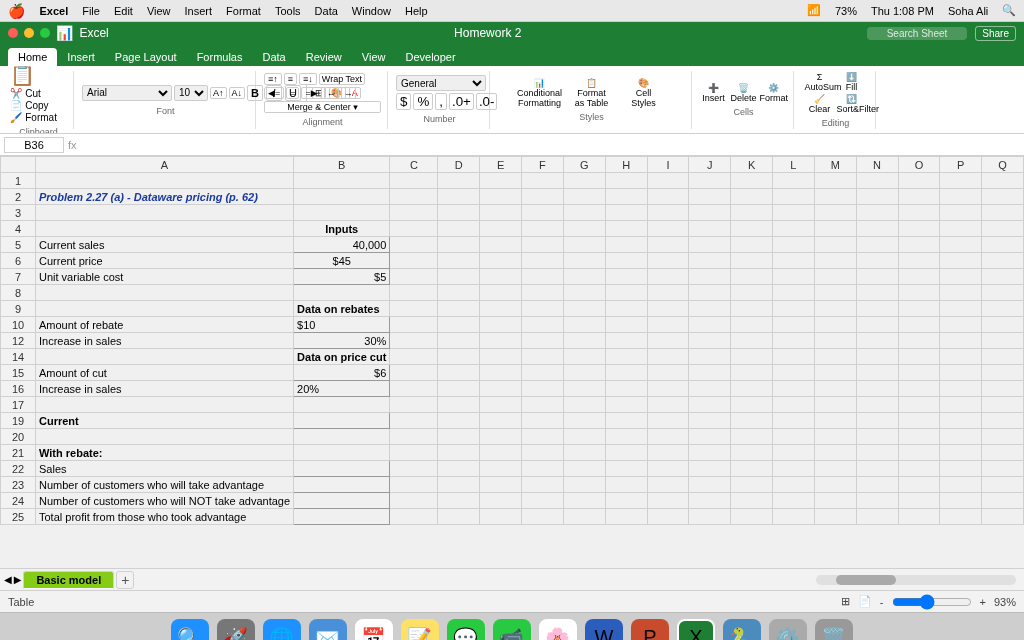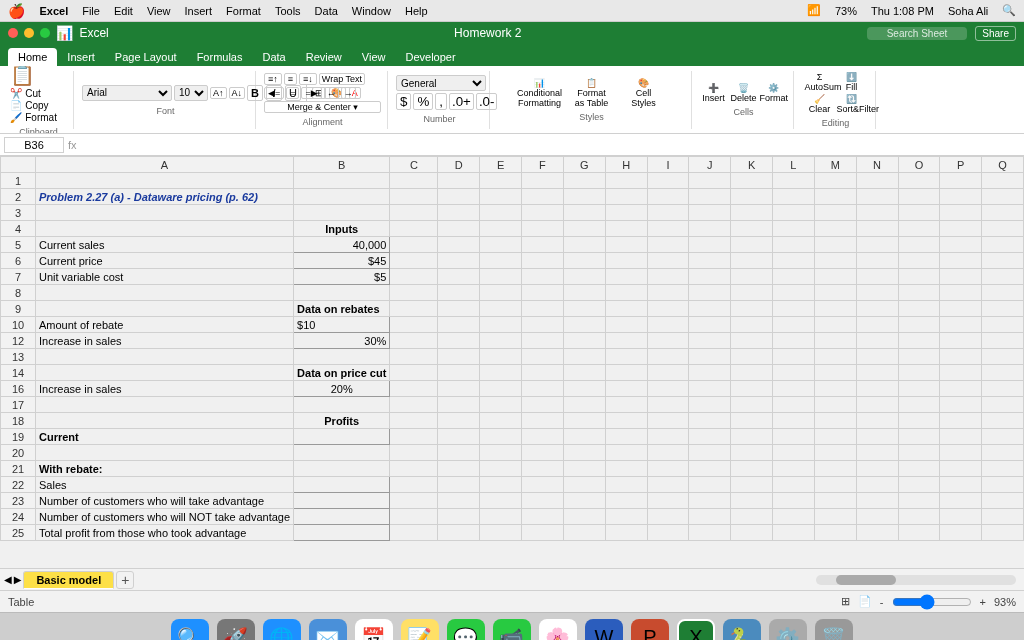--- a/index.html
+++ b/index.html
@@ -148,21 +148,21 @@
     }
     .sheet-tab {
       padding: 2px 12px;
       border: 1px solid #d0d0d0;
       background: white;
       font-size: 11px;
       border-radius: 3px 3px 0 0;
       cursor: pointer;
     }
     .sheet-tab.active {
-      background: #fde047;
+      background: #84cc16;
       border-bottom-color: white;
       font-weight: bold;
     }
     .add-sheet-btn {
       width: 18px;
       height: 18px;
       border: 1px solid #d0d0d0;
       background: #f2f2f2;
       border-radius: 3px;
       cursor: pointer;
@@ -531,21 +531,21 @@
             <td class="col-def"></td>
             <td class="col-def"></td>
             <td class="col-def"></td>
             <td class="col-def"></td>
             <td class="col-def"></td>
             <td class="col-def"></td>
           </tr>
           <tr>
             <td class="row-num">6</td>
             <td class="col-a">Current price</td>
-            <td class="col-b" style="text-align: right; border: 1px solid rgb(153, 153, 153);">$45</td>
+            <td class="col-b" style="text-align: center; border: 1px solid rgb(153, 153, 153);">$45</td>
             <td class="col-c"></td>
             <td class="col-def"></td>
             <td class="col-def"></td>
             <td class="col-def"></td>
             <td class="col-def"></td>
             <td class="col-def"></td>
             <td class="col-def"></td>
             <td class="col-def"></td>
             <td class="col-def"></td>
             <td class="col-def"></td>
@@ -649,103 +649,83 @@
             <td class="col-def"></td>
             <td class="col-def"></td>
             <td class="col-def"></td>
             <td class="col-def"></td>
             <td class="col-def"></td>
             <td class="col-def"></td>
             <td class="col-def"></td>
             <td class="col-def"></td>
           </tr>
           <tr>
-            <td class="row-num">13</td>
-            <td class="col-a"></td>
-            <td class="col-b"></td>
-            <td class="col-c"></td>
-            <td class="col-def"></td>
-            <td class="col-def"></td>
-            <td class="col-def"></td>
-            <td class="col-def"></td>
-            <td class="col-def"></td>
-            <td class="col-def"></td>
-            <td class="col-def"></td>
-            <td class="col-def"></td>
-            <td class="col-def"></td>
-            <td class="col-def"></td>
-            <td class="col-def"></td>
-            <td class="col-def"></td>
-            <td class="col-def"></td>
-            <td class="col-def"></td>
-          </tr>
-          <tr>
             <td class="row-num">14</td>
             <td class="col-a"></td>
             <td class="col-b" style="text-align: center; font-weight: bold;">Data on price cut</td>
             <td class="col-c"></td>
             <td class="col-def"></td>
             <td class="col-def"></td>
             <td class="col-def"></td>
             <td class="col-def"></td>
             <td class="col-def"></td>
             <td class="col-def"></td>
             <td class="col-def"></td>
             <td class="col-def"></td>
             <td class="col-def"></td>
             <td class="col-def"></td>
             <td class="col-def"></td>
             <td class="col-def"></td>
             <td class="col-def"></td>
             <td class="col-def"></td>
           </tr>
           <tr>
+            <td class="row-num">15</td>
+            <td class="col-a">Amount of cut</td>
+            <td class="col-b" style="text-align: right; border: 1px solid rgb(153, 153, 153);">$6</td>
+            <td class="col-c"></td>
+            <td class="col-def"></td>
+            <td class="col-def"></td>
+            <td class="col-def"></td>
+            <td class="col-def"></td>
+            <td class="col-def"></td>
+            <td class="col-def"></td>
+            <td class="col-def"></td>
+            <td class="col-def"></td>
+            <td class="col-def"></td>
+            <td class="col-def"></td>
+            <td class="col-def"></td>
+            <td class="col-def"></td>
+            <td class="col-def"></td>
+            <td class="col-def"></td>
+          </tr>
+          <tr>
             <td class="row-num">16</td>
             <td class="col-a">Increase in sales</td>
-            <td class="col-b" style="text-align: center; border: 1px solid rgb(153, 153, 153);">20%</td>
+            <td class="col-b" style="text-align: left; border: 1px solid rgb(153, 153, 153);">20%</td>
             <td class="col-c"></td>
             <td class="col-def"></td>
             <td class="col-def"></td>
             <td class="col-def"></td>
             <td class="col-def"></td>
             <td class="col-def"></td>
             <td class="col-def"></td>
             <td class="col-def"></td>
             <td class="col-def"></td>
             <td class="col-def"></td>
             <td class="col-def"></td>
             <td class="col-def"></td>
             <td class="col-def"></td>
             <td class="col-def"></td>
             <td class="col-def"></td>
           </tr>
           <tr>
             <td class="row-num">17</td>
             <td class="col-a"></td>
             <td class="col-b"></td>
-            <td class="col-c"></td>
-            <td class="col-def"></td>
-            <td class="col-def"></td>
-            <td class="col-def"></td>
-            <td class="col-def"></td>
-            <td class="col-def"></td>
-            <td class="col-def"></td>
-            <td class="col-def"></td>
-            <td class="col-def"></td>
-            <td class="col-def"></td>
-            <td class="col-def"></td>
-            <td class="col-def"></td>
-            <td class="col-def"></td>
-            <td class="col-def"></td>
-            <td class="col-def"></td>
-          </tr>
-          <tr>
-            <td class="row-num">18</td>
-            <td class="col-a"></td>
-            <td class="col-b" style="text-align: center; font-weight: bold;">Profits</td>
             <td class="col-c"></td>
             <td class="col-def"></td>
             <td class="col-def"></td>
             <td class="col-def"></td>
             <td class="col-def"></td>
             <td class="col-def"></td>
             <td class="col-def"></td>
             <td class="col-def"></td>
             <td class="col-def"></td>
             <td class="col-def"></td>

